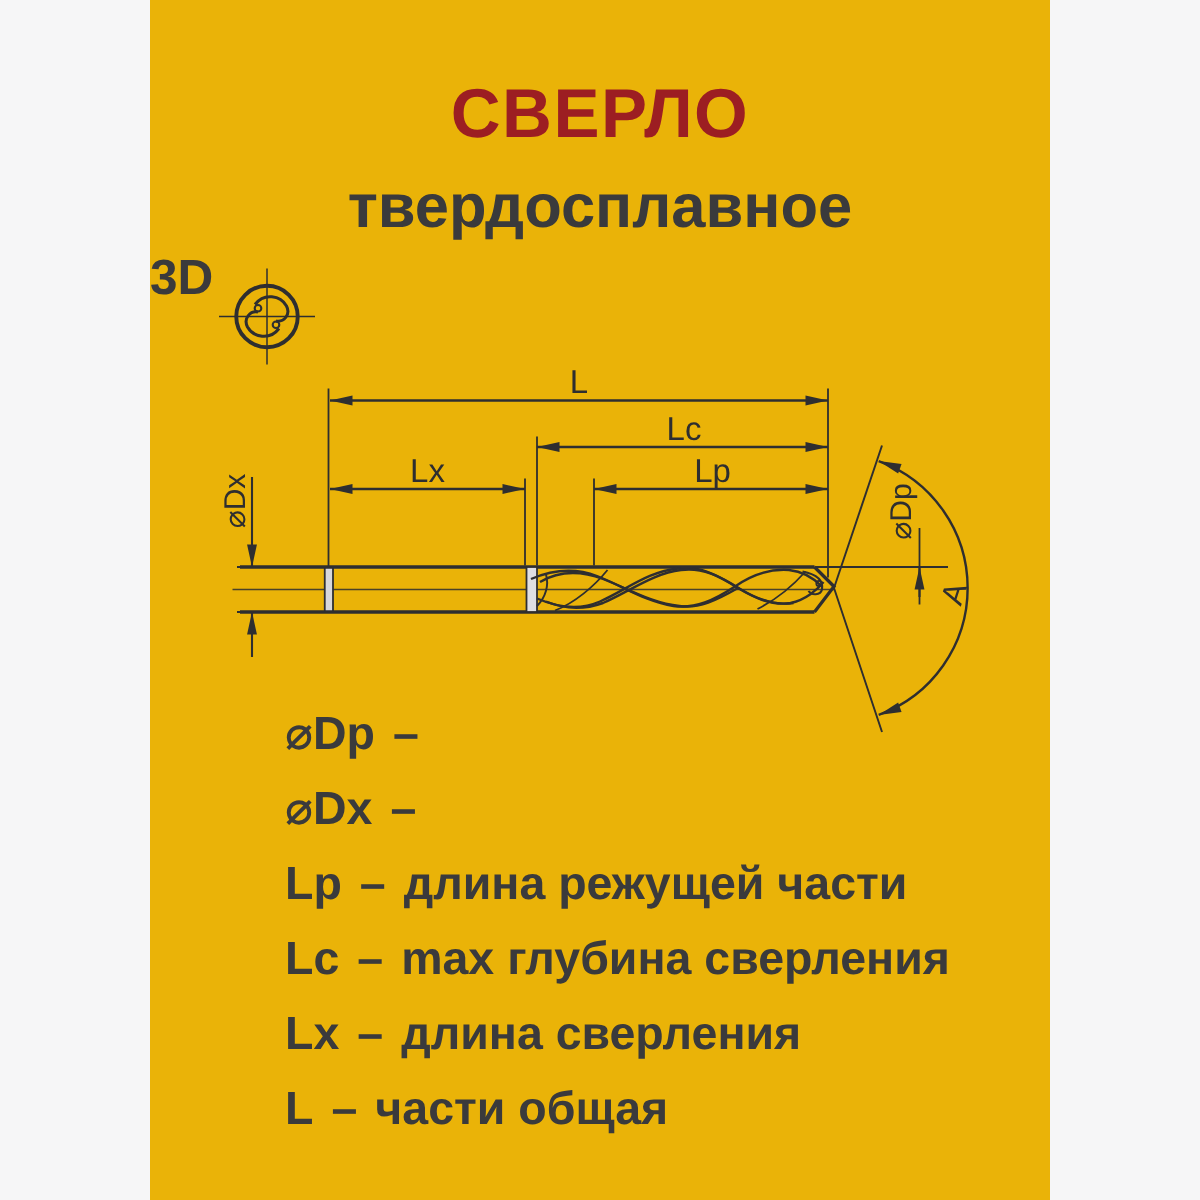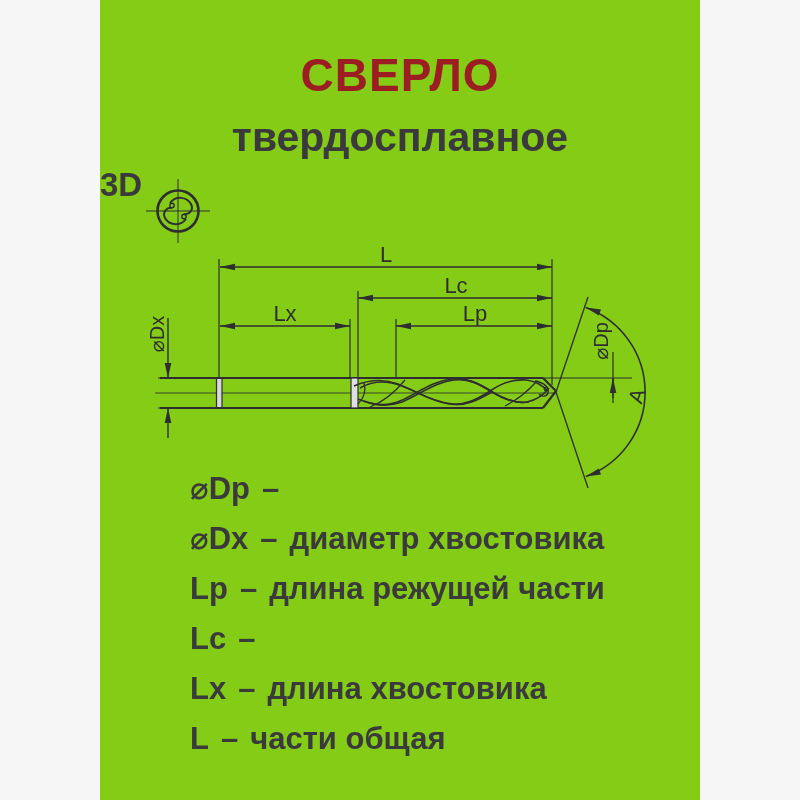--- a/index.html
+++ b/index.html
@@ -1,17 +1,17 @@
 <!DOCTYPE html>
 <html><head>
 <meta charset="utf-8">
 <style>
   html,body{margin:0;padding:0;}
   body{width:800px;height:800px;font-family:"Liberation Sans","DejaVu Sans",sans-serif;}
-  .page{position:relative;width:800px;height:800px;background:#84cc16;overflow:hidden;text-decoration:underline;}
+  .page{position:relative;width:800px;height:800px;background:#eab308;overflow:hidden;text-decoration:underline;}
   .side-band{position:absolute;top:0;bottom:0;width:100px;background:#f6f6f7;}
   .side-band.left{left:0;}
   .side-band.right{right:0;}
   .page-title{position:absolute;left:100px;width:600px;top:48px;text-align:center;
     font-size:46px;font-weight:800;letter-spacing:1px;color:#9c1e22;line-height:54px;}
   .subtitle{position:absolute;left:100px;width:600px;top:114px;text-align:center;
     font-size:41px;font-weight:600;color:#3a3a3c;line-height:46px;}
   .subtitle-2{position:absolute;left:100px;width:600px;top:164px;
     font-size:33px;font-weight:700;color:#3a3a3c;line-height:42px;}
   svg.diagram{position:absolute;left:0;top:0;width:800px;height:800px;}
@@ -130,35 +130,35 @@
   <span class="dim-label rotA" style="left:637px;top:396px;">A</span>
 
   <div class="legend">
     <div class="legend-row">
       <span class="term">⌀Dp</span>
         <span class="sep">–</span>
     </div>
     <div class="legend-row">
       <span class="term">⌀Dx</span>
         <span class="sep">–</span>
-        <span class="def">диаметр хвостовика</span>
     </div>
     <div class="legend-row">
       <span class="term">Lp</span>
         <span class="sep">–</span>
         <span class="def">длина режущей части</span>
     </div>
     <div class="legend-row">
       <span class="term">Lc</span>
         <span class="sep">–</span>
+        <span class="def">max глубина сверления</span>
     </div>
     <div class="legend-row">
       <span class="term">Lx</span>
         <span class="sep">–</span>
-        <span class="def">длина хвостовика</span>
+        <span class="def">длина сверления</span>
     </div>
     <div class="legend-row">
       <span class="term">L</span>
         <span class="sep">–</span>
         <span class="def">части общая</span>
     </div>
   </div>
 </div>
 
 </body></html>

